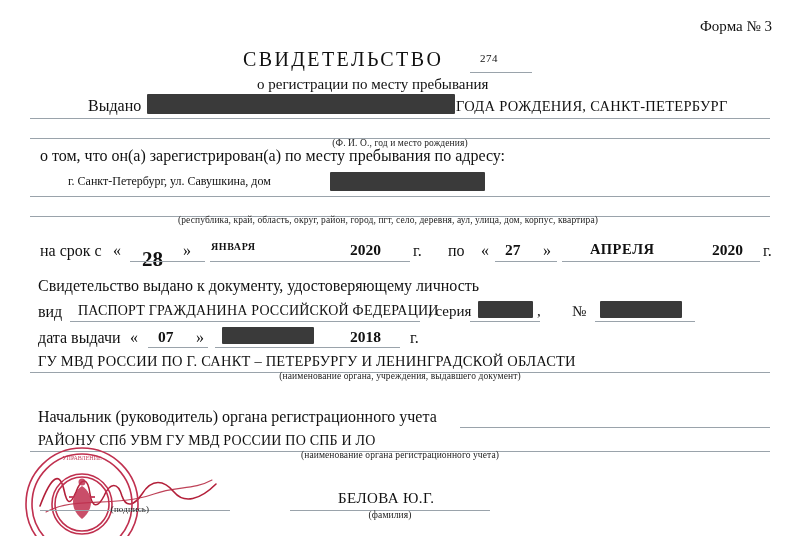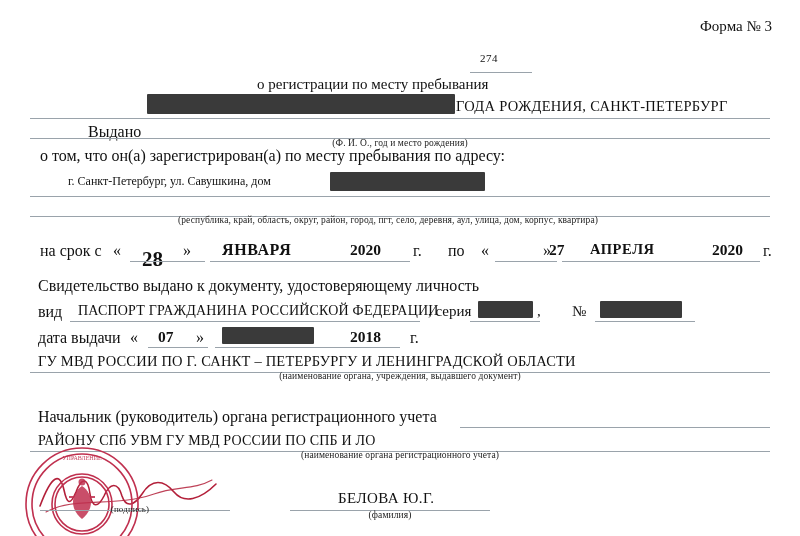--- a/index.html
+++ b/index.html
@@ -70,46 +70,46 @@
     width: 62px;
   }
   #title-sub {
     left: 213px;
     top: 76px;
     font-size: 15px;
     margin-left: 44px;
   }
 
   
-  #issued-label { left: 88px; top: 97px; font-size: 16px; margin-top: 26px; }
+  #issued-label { left: 88px; top: 97px; font-size: 16px; }
   #issued-suffix { left: 456px; top: 98px; font-size: 14.5px; letter-spacing: 0.3px; }
   #redact-name { left: 147px; top: 94px; width: 308px; height: 20px; }
   #line-issued { left: 30px; top: 118px; width: 740px; }
   #line-issued2 { left: 30px; top: 138px; width: 740px; }
   #cap-fio { left: 240px; top: 138px; width: 320px; }
 
   
   #reg-text { left: 40px; top: 147px; font-size: 16px; }
   #addr-text { left: 44px; top: 174px; font-size: 12px; margin-left: 24px; }
   #redact-addr { left: 330px; top: 172px; width: 155px; height: 19px; }
   #line-addr { left: 30px; top: 196px; width: 740px; }
   #line-addr2 { left: 30px; top: 216px; width: 740px; }
   #cap-addr { left: 138px; top: 215px; width: 500px; }
 
   
   #term-from { left: 40px; top: 242px; font-size: 16px; }
   #term-q1 { left: 113px; top: 242px; font-size: 16px; }
   #term-day-from { left: 142px; top: 247px; font-size: 21px; font-weight: bold; }
   #term-q2 { left: 183px; top: 242px; font-size: 16px; }
-  #term-month-from { left: 222px; top: 241px; font-size: 16px; font-weight: bold; letter-spacing: 0.6px; }
+  #term-month-from { left: 211px; top: 241px; font-size: 10px; font-weight: bold; letter-spacing: 0.6px; }
   #term-year-from { left: 350px; top: 241px; font-size: 15.5px; font-weight: bold; }
   #term-g1 { left: 413px; top: 242px; font-size: 16px; }
   #term-to { left: 448px; top: 242px; font-size: 16px; }
   #term-q3 { left: 481px; top: 242px; font-size: 16px; }
-  #term-day-to { left: 505px; top: 241px; font-size: 15.5px; font-weight: bold; margin-left: 44px; }
+  #term-day-to { left: 505px; top: 241px; font-size: 15.5px; font-weight: bold; }
   #term-q4 { left: 543px; top: 242px; font-size: 16px; }
   #term-month-to { left: 590px; top: 241px; font-size: 14.5px; font-weight: bold; letter-spacing: 0.6px; }
   #term-year-to { left: 712px; top: 241px; font-size: 15.5px; font-weight: bold; }
   #term-g2 { left: 763px; top: 242px; font-size: 16px; }
   #line-term-a { left: 130px; top: 261px; width: 75px; }
   #line-term-b { left: 210px; top: 261px; width: 200px; }
   #line-term-c { left: 495px; top: 261px; width: 62px; }
   #line-term-d { left: 562px; top: 261px; width: 198px; }
 
   
@@ -169,20 +169,21 @@
     height: 120px;
   }
 </style>
 </head>
 <body>
 
 <div class="page">
 
   <div class="txt" id="form-no">Форма № 3</div>
 
+  <div class="txt" id="title-main">СВИДЕТЕЛЬСТВО</div>
   <div class="txt" id="cert-number">274</div>
   <div class="line" id="cert-number-line"></div>
   <div class="txt" id="title-sub">о регистрации по месту пребывания</div>
 
   <div class="txt" id="issued-label">Выдано</div>
   <div class="redact" id="redact-name"></div>
   <div class="txt" id="issued-suffix">ГОДА РОЖДЕНИЯ, САНКТ-ПЕТЕРБУРГ</div>
   <div class="line" id="line-issued"></div>
   <div class="line" id="line-issued2"></div>
   <div class="abs tiny" id="cap-fio">(Ф. И. О., год и место рождения)</div>

